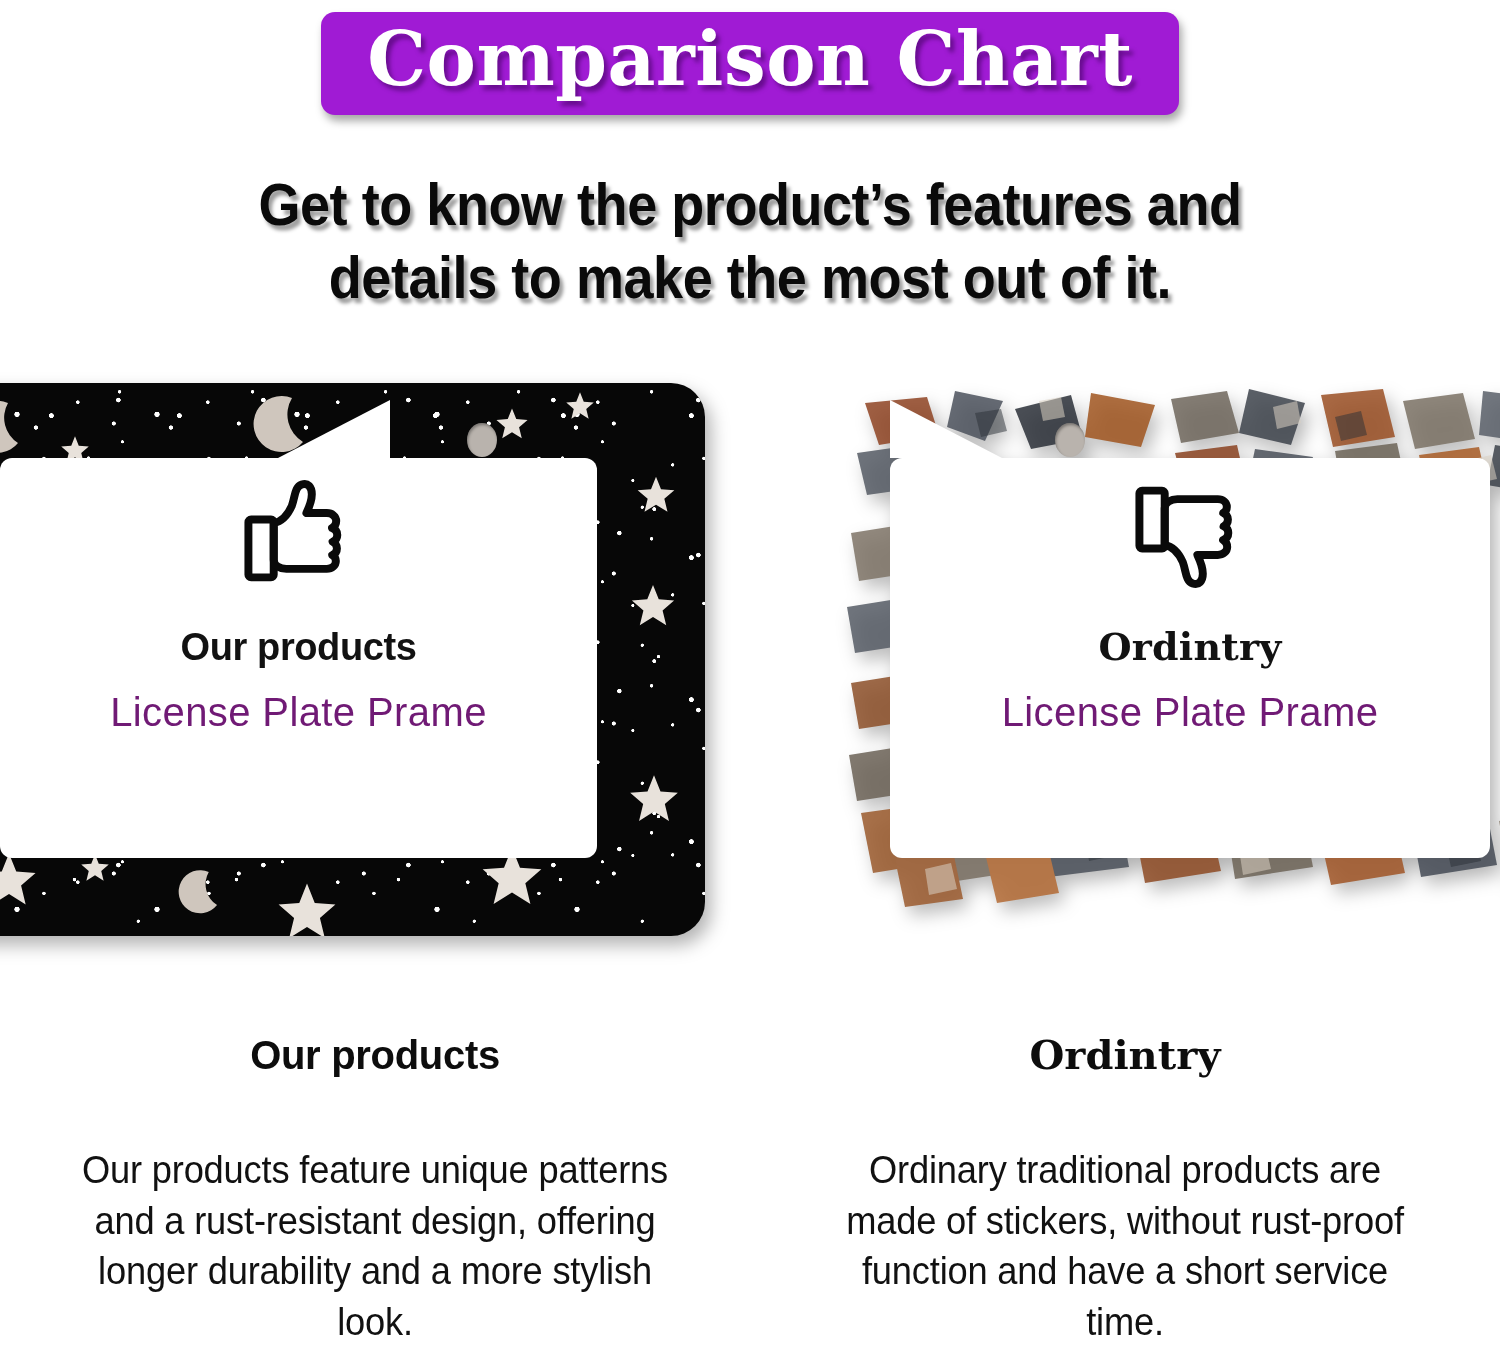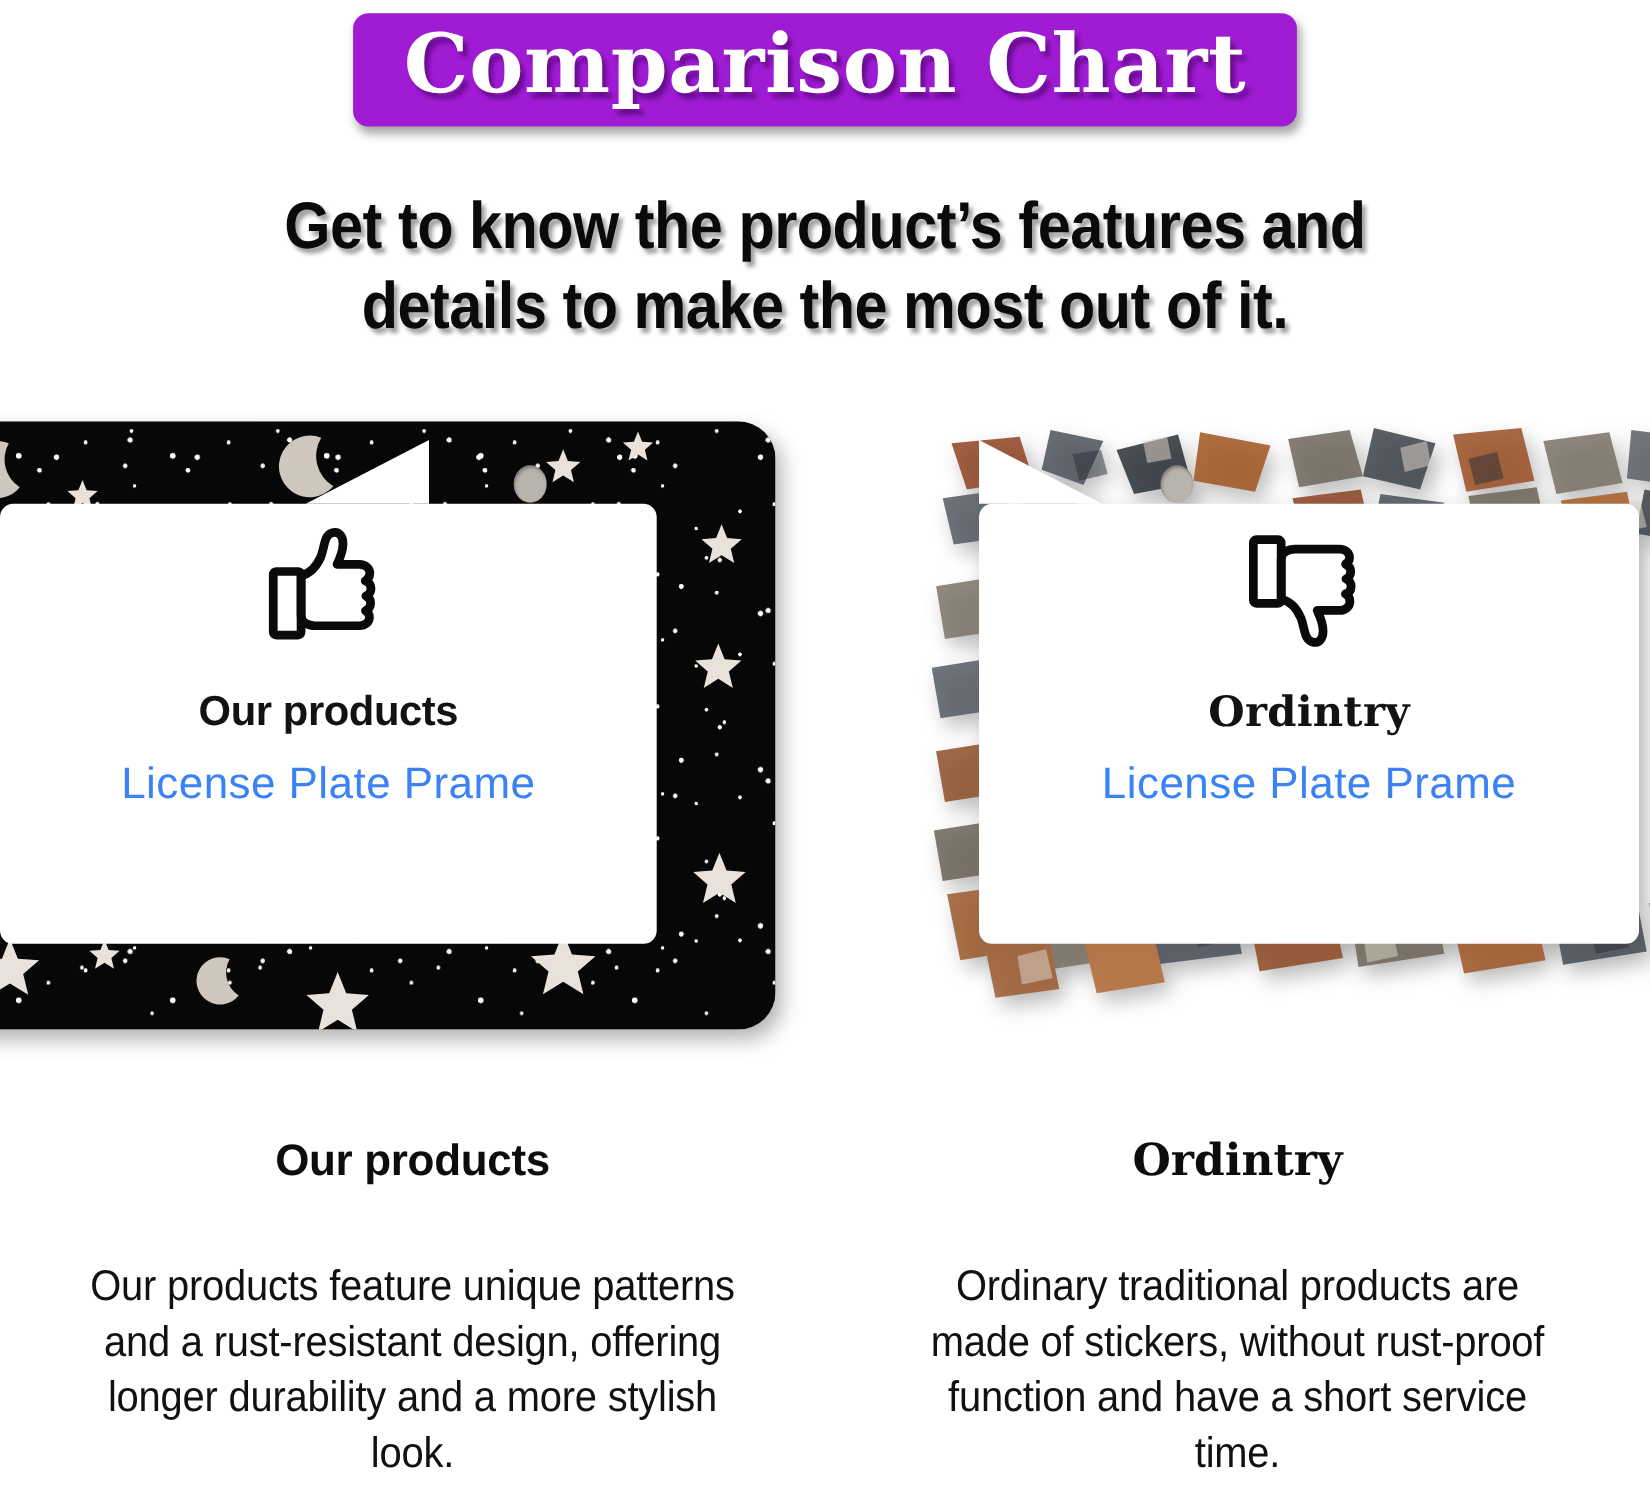--- a/index.html
+++ b/index.html
@@ -178,21 +178,21 @@
   }
   .brand-ordinary{
     font-family:"DejaVu Serif","Liberation Serif",serif;
     font-weight:700;
     letter-spacing:.2px;
   }
   .plate-sub{
     font-family:"Liberation Sans", sans-serif;
     font-weight:300;
     font-size:40px;
-    color:#3b82f6;
+    color:#701a75;
     letter-spacing:.4px;
     line-height:1;
   }
 
   
   .bottom{
     position:absolute; left:0; top:1035px; width:1500px;
     display:flex;
   }
   .col{ width:750px; padding:0 52px; text-align:center; }

